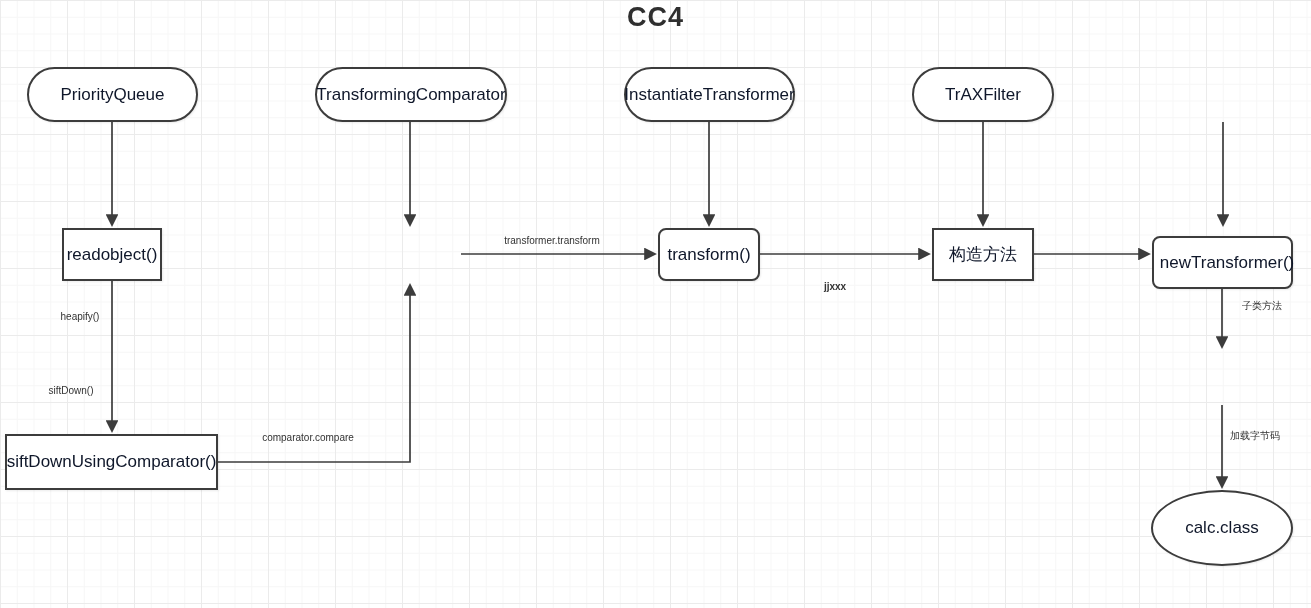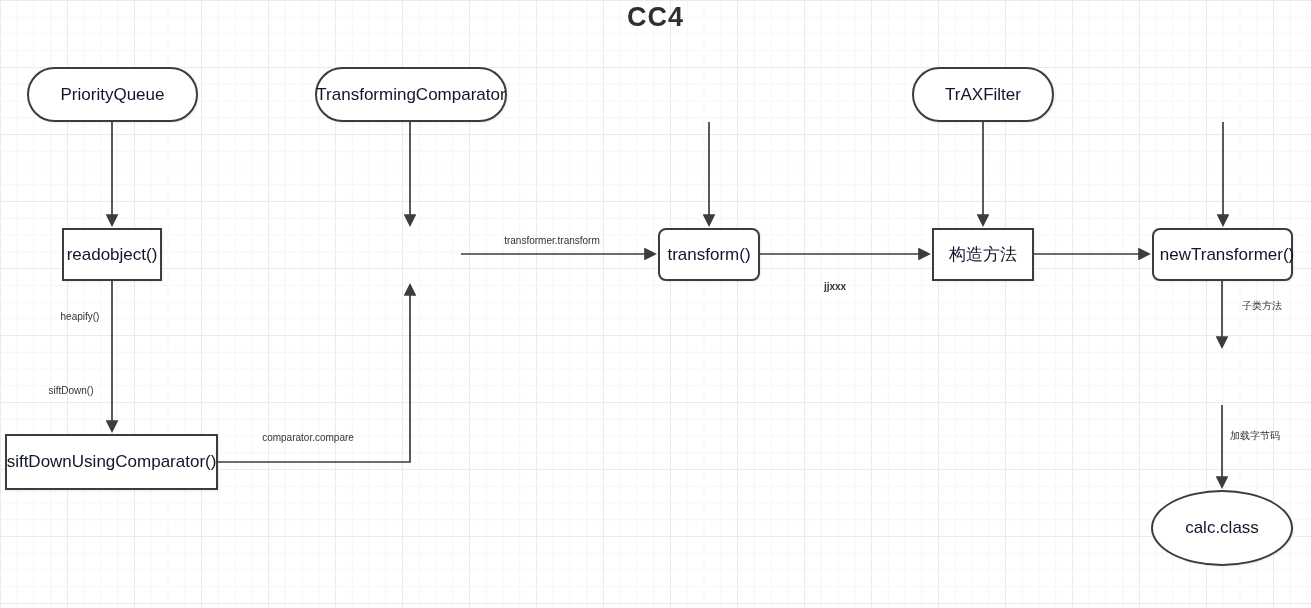--- a/index.html
+++ b/index.html
@@ -77,32 +77,33 @@
 
     <line x1="1222" y1="405" x2="1222" y2="487" stroke="#3c3c3c" stroke-width="1.7" marker-end="url(#arrow)"></line>
   </svg>
 
   <div class="title">CC4</div>
 
   <div class="node stadium" style="left:27px;top:67px;width:171px;height:55px;">PriorityQueue</div>
 
   <div class="node stadium" style="left:315px;top:67px;width:192px;height:55px;">TransformingComparator</div>
 
+  <div class="node stadium" style="left:624px;top:67px;width:171px;height:55px;">InstantiateTransformer</div>
 
   <div class="node stadium" style="left:912px;top:67px;width:142px;height:55px;">TrAXFilter</div>
 
 
   <div class="node" style="left:62px;top:228px;width:100px;height:53px;">readobject()</div>
 
 
   <div class="node rounded" style="left:658px;top:228px;width:102px;height:53px;">transform()</div>
 
   <div class="node" style="left:932px;top:228px;width:102px;height:53px;">构造方法</div>
 
-  <div class="node rounded" style="left:1152px;top:228px;width:141px;height:53px;padding-left:9px;">newTransformer()</div>
+  <div class="node rounded" style="left:1152px;top:236px;width:141px;height:53px;padding-left:9px;">newTransformer()</div>
 
   <div class="node" style="left:5px;top:434px;width:213px;height:56px;">siftDownUsingComparator()</div>
 
 
   <div class="node ellipse" style="left:1151px;top:490px;width:142px;height:76px;">calc.class</div>
 
   <div class="edge-label" style="left:80px;top:316px;">heapify()</div>
 
   <div class="edge-label" style="left:71px;top:390px;">siftDown()</div>
 

